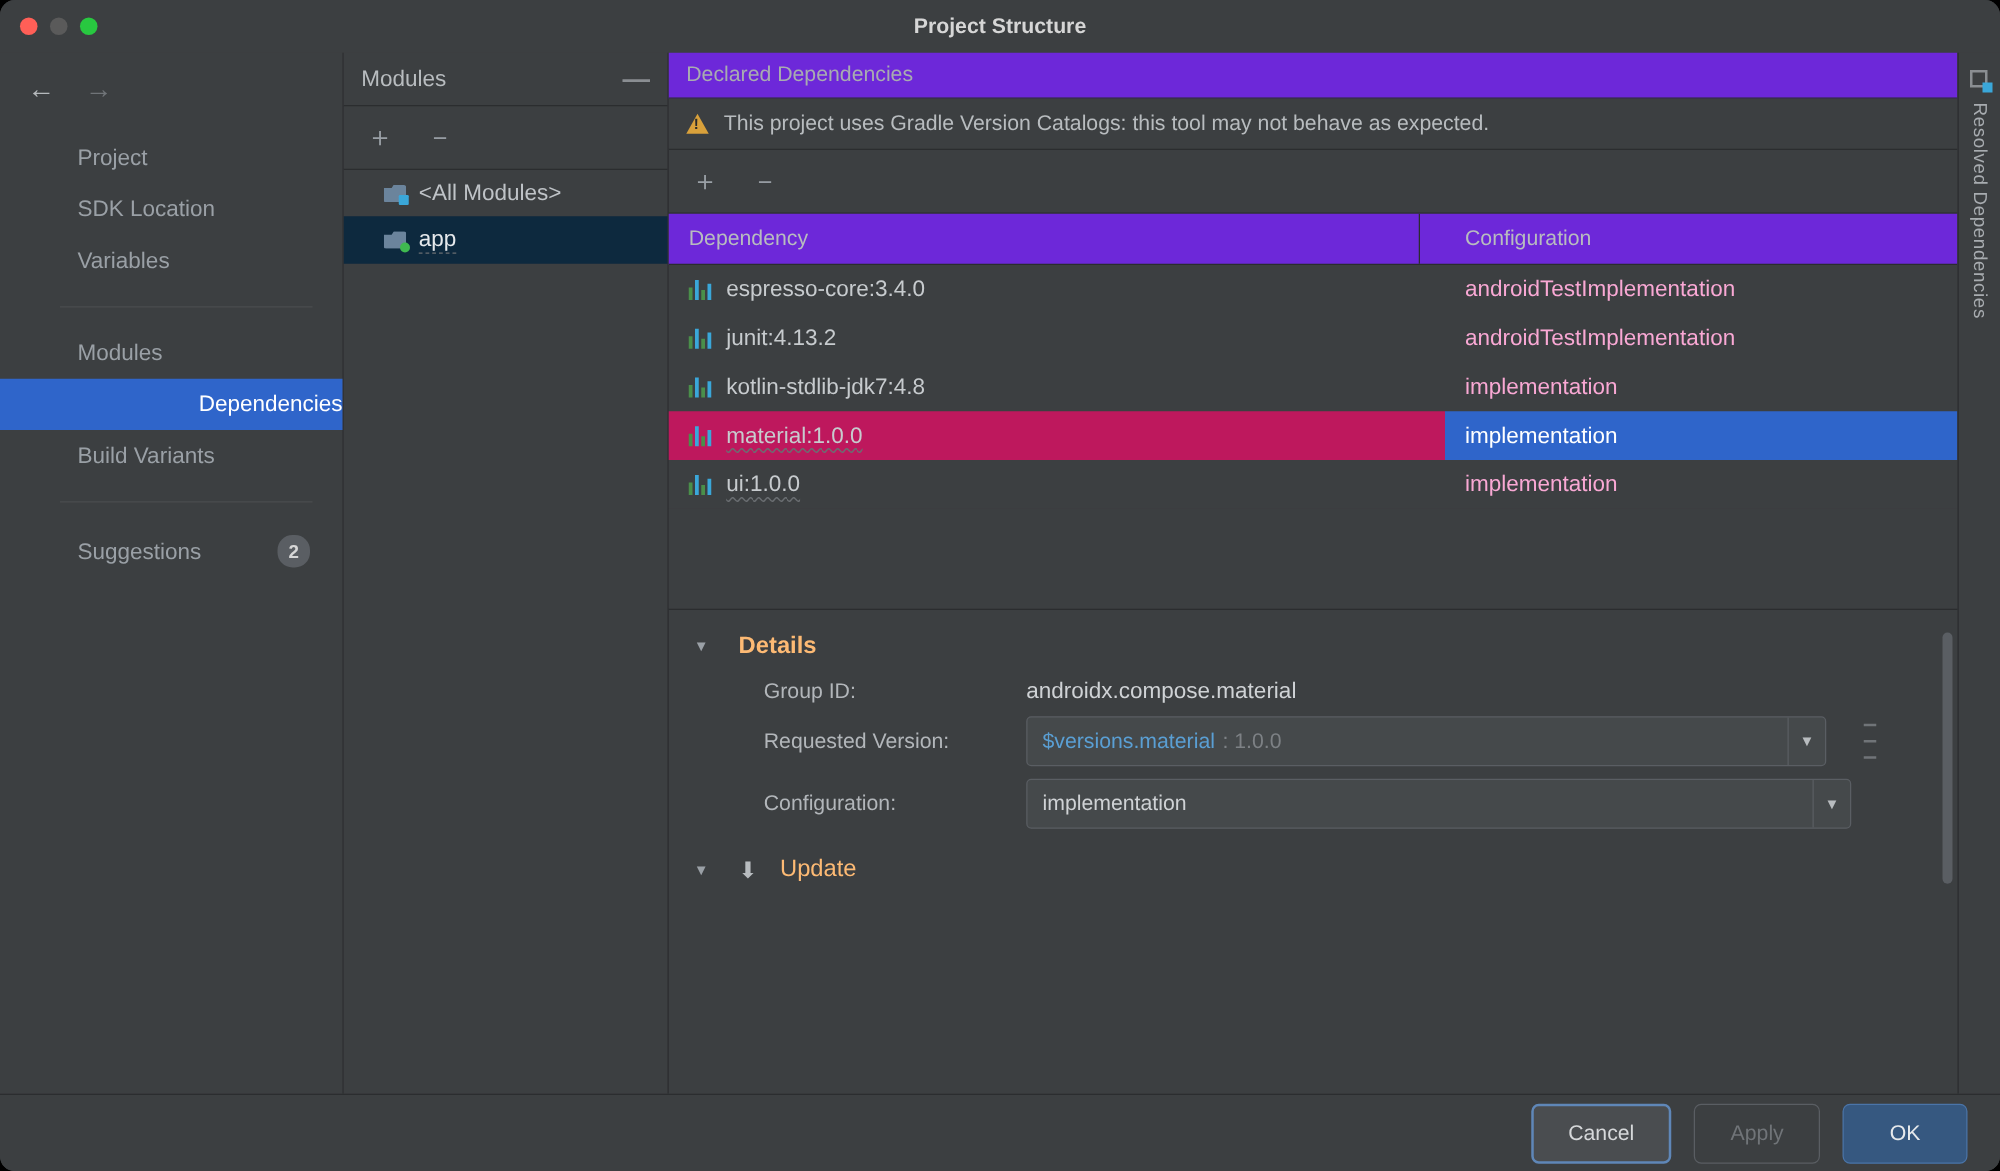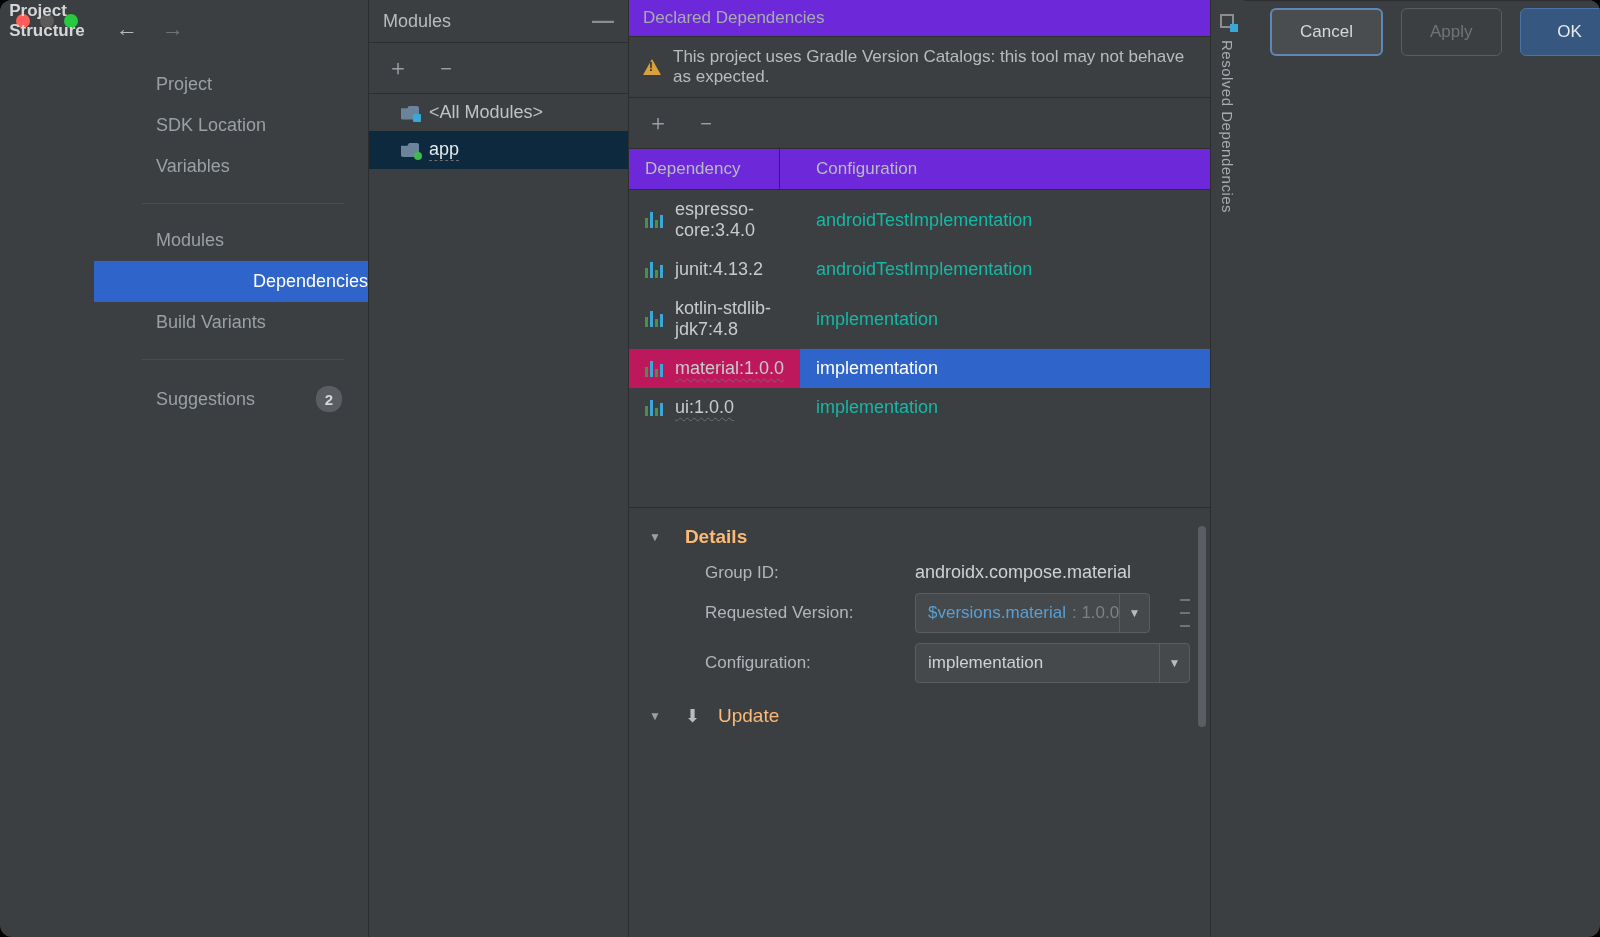--- a/index.html
+++ b/index.html
@@ -1,19 +1,19 @@
 <!DOCTYPE html>
 <html><head>
 <meta charset="utf-8">
 <style>
 * { box-sizing: border-box; margin: 0; padding: 0; }
 html, body { width: 1600px; height: 937px; overflow: hidden; font-family: -apple-system, BlinkMacSystemFont, "Segoe UI", sans-serif; }
 body { background: #000; }
 
-.window { width: 1600px; height: 937px; background: #3c3f41; border-radius: 12px; overflow: hidden; display: flex; flex-direction: row; }
+.window { width: 1600px; height: 937px; background: #3c3f41; border-radius: 12px; overflow: hidden; display: flex; flex-direction: column; }
 
 .titlebar { height: 42px; background: #3c3f41; display: flex; align-items: center; padding: 0 16px; position: relative; }
 .traffic-lights { display: flex; gap: 10px; }
 .tl { width: 14px; height: 14px; border-radius: 50%; }
 .tl.red { background: #ff5f57; }
 .tl.yellow { background: #5a5a5a; }
 .tl.green { background: #28c840; }
 .titlebar-title { position: absolute; left: 50%; transform: translateX(-50%); color: #d6d6d6; font-size: 17px; font-weight: 600; }
 
 .body { flex: 1; display: flex; min-height: 0; }
@@ -56,21 +56,21 @@
 
 .dep-table-head { display: flex; background: #6d28d9; border-bottom: 1px solid #2b2d2f; gap: 20px; }
 .dep-col-h { padding: 10px 16px; color: #b8bcbf; font-size: 17px; }
 .dep-col-h.name { flex: 1; border-right: 1px solid #2b2d2f; }
 .dep-col-h.conf { width: 410px; }
 
 .dep-rows { background: #3c3f41; }
 .dep-row { display: flex; align-items: center; }
 .dep-cell { padding: 9px 16px; font-size: 18px; display: flex; align-items: center; gap: 12px; }
 .dep-cell.name { flex: 1; color: #c7cbce; }
-.dep-cell.conf { width: 410px; color: #14b8a6; }
+.dep-cell.conf { width: 410px; color: #f9a8d4; }
 .dep-row.selected .dep-cell.name { background: #be185d; }
 .dep-row.selected .dep-cell.conf { background: #2f65ca; color: #fff; }
 .lib-icon { display: inline-flex; gap: 2px; align-items: flex-end; height: 16px; }
 .lib-icon span { width: 3px; display: inline-block; }
 .lib-icon span:nth-child(1){ height: 10px; background:#4a8f4a; }
 .lib-icon span:nth-child(2){ height: 16px; background:#3aa7d9; }
 .lib-icon span:nth-child(3){ height: 8px; background:#4a8f4a; }
 .lib-icon span:nth-child(4){ height: 13px; background:#3aa7d9; }
 .dep-cell .wavy { text-decoration: underline wavy #6a6e72; text-decoration-thickness: 1px; text-underline-offset: 4px; }
 

